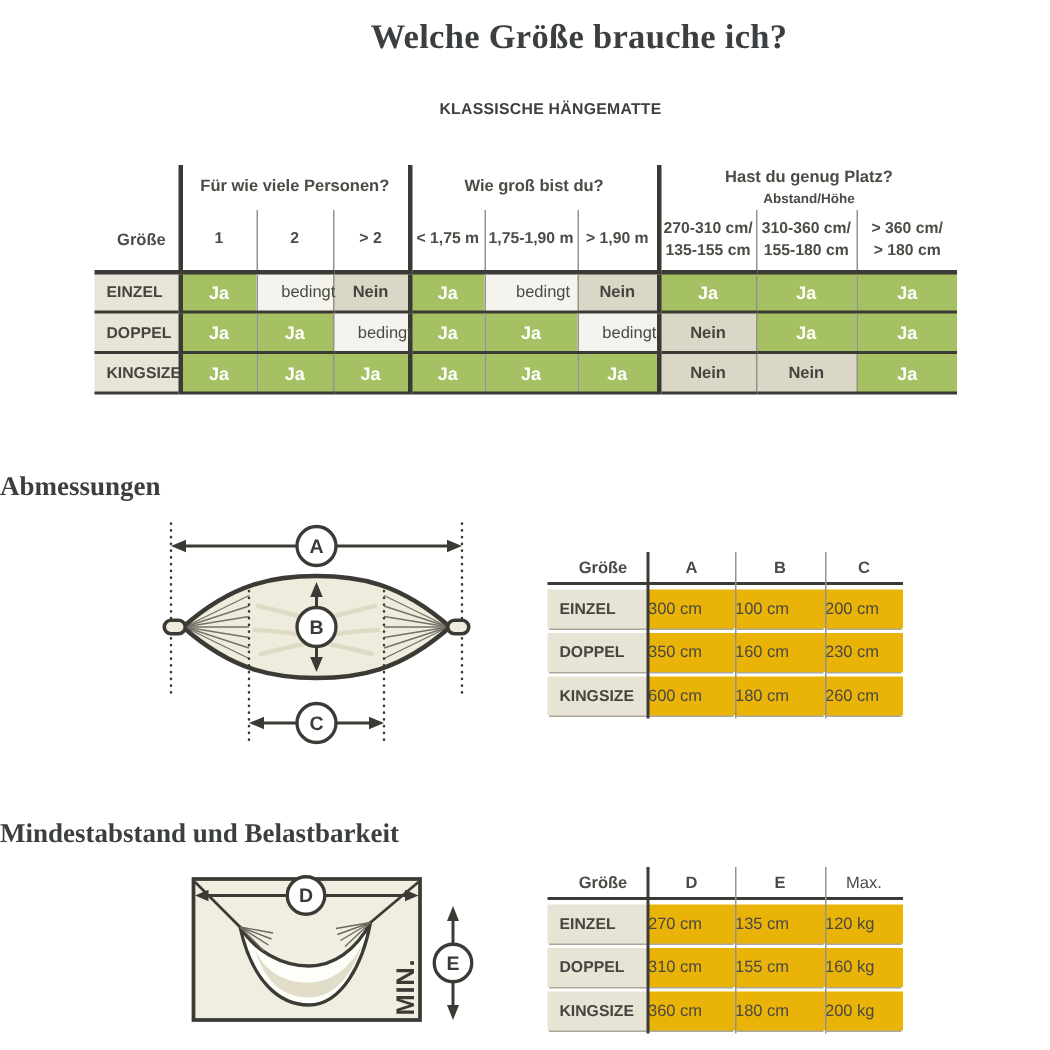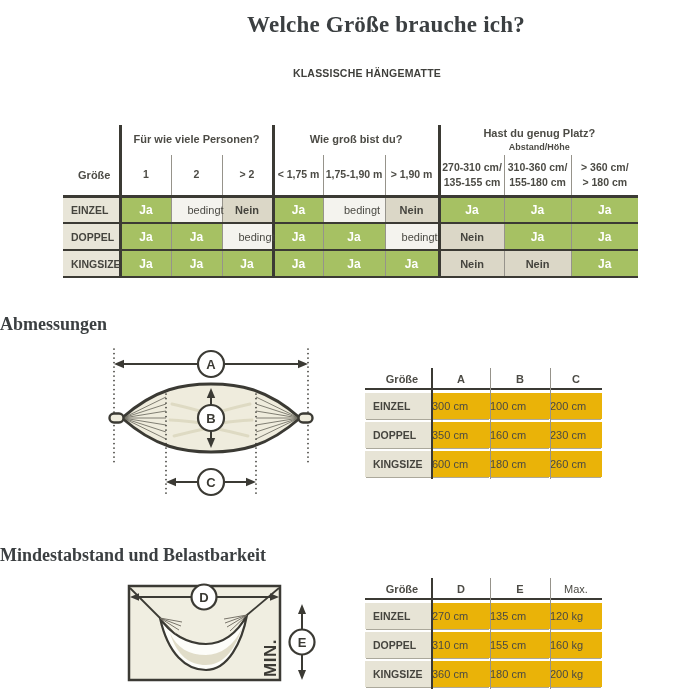--- a/index.html
+++ b/index.html
@@ -19,21 +19,21 @@
   }
   .h2 {
     position:absolute; left:0; width:700px; text-align:left;
     font-family:"Liberation Serif", serif; font-weight:bold; font-size:18px;
     color:#3b3f41;
   }
   .h2-dim { top:314px; }
   .h2-clr { top:545px; }
 
   
-  .main-table-wrap { position:absolute; left:63px; top:110px;margin-top:15px; }
+  .main-table-wrap { position:absolute; left:63px; top:110px; }
   table.main { border-collapse:collapse; table-layout:fixed; width:575px; }
   table.main th { font-weight:bold; color:#4c4b45; vertical-align:middle; text-align:center; }
   table.main tr.r1 th { height:30px; }
   table.main tr.r2 th { height:41px; border-bottom:3px solid #3b3a34; }
   .corner { text-align:right; padding-left:7px; font-weight:normal; font-size:11px; }
   .group-title { font-size:11px; line-height:1.25; }
   .group-sub { display:block; font-size:9px; margin-top:1px; }
   .sub-h { font-size:10.5px; line-height:1.45; }
   .sub-h span { display:block; }
   table.main tbody td { height:27px; text-align:center; vertical-align:middle; border-bottom:2px solid #3b3a34; }

